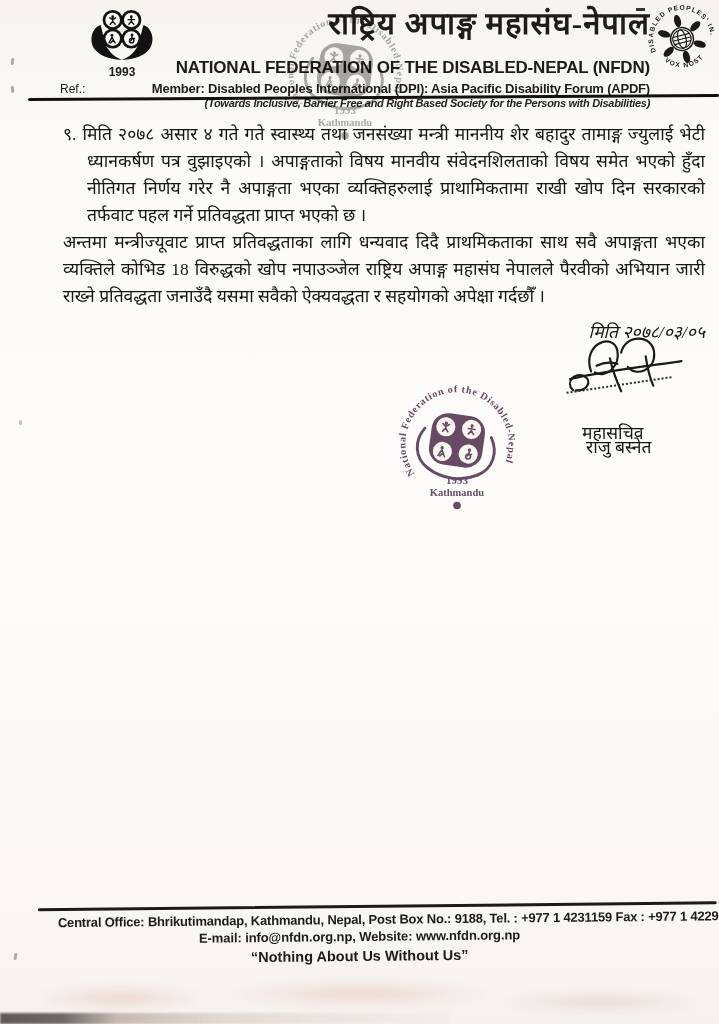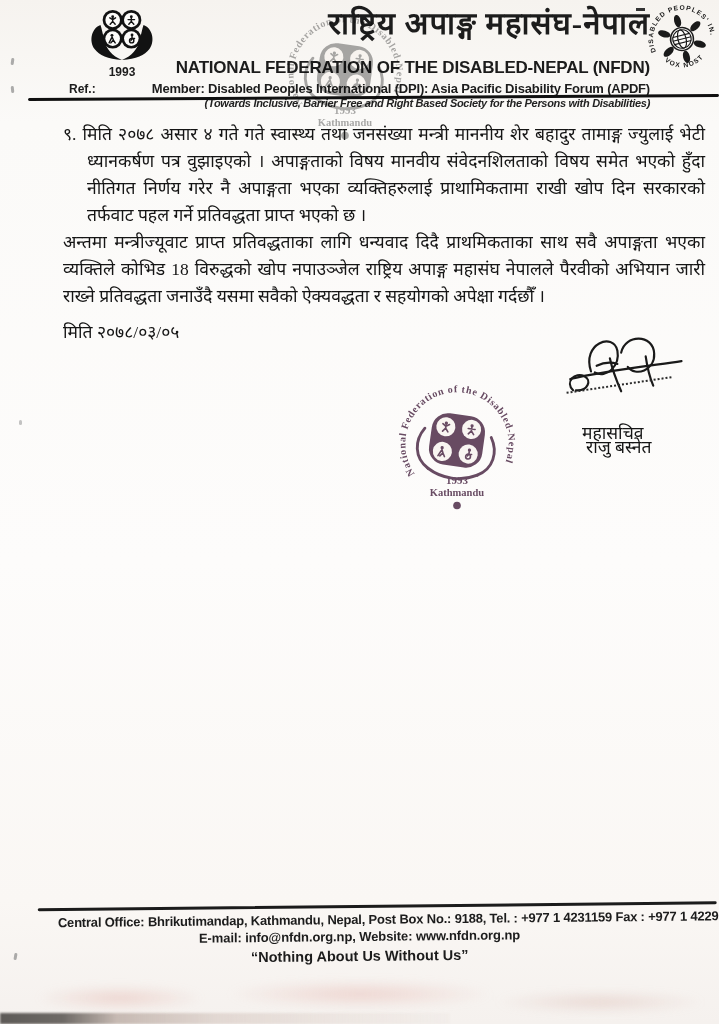--- a/index.html
+++ b/index.html
@@ -15,33 +15,33 @@
   .logo-left { position:absolute; left:78px; top:6px; width:88px; text-align:center; }
   .logo-left svg { width:86px; height:58px; display:block; margin:0 auto; }
   .logo-year { font-family:"Liberation Sans","DejaVu Sans",sans-serif; font-weight:bold; font-size:12px; margin-top:1px; }
   .titles { position:absolute; left:150px; top:6px; width:500px; text-align:right; }
   .title-np { font-size:31px; font-weight:bold; letter-spacing:1px; line-height:36px; }
   .title-en { font-family:"Liberation Sans","DejaVu Sans",sans-serif; font-size:17px; font-weight:bold; letter-spacing:-0.2px; margin-top:16px; }
   .member-line { font-family:"Liberation Sans","DejaVu Sans",sans-serif; font-size:13px; font-weight:bold; letter-spacing:-0.2px; margin-top:3px; }
   .tagline { font-family:"Liberation Sans","DejaVu Sans",sans-serif; font-size:11px; font-weight:bold; letter-spacing:-0.3px; margin-top:1px; color:#222;font-style:italic; }
   .logo-right { position:absolute; right:0px; top:0px; width:74px; height:78px; transform:rotate(-14deg); }
   .logo-right svg { width:74px; height:78px; }
-  .ref-label { position:absolute; left:69px; top:82px; font-family:"Liberation Sans","DejaVu Sans",sans-serif; font-weight:bold; font-size:12px; }
+  .ref-label { position:absolute; left:60px; top:82px; font-family:"Liberation Sans","DejaVu Sans",sans-serif; font-weight:normal; font-size:12px; }
   .header-rule { position:absolute; left:28px; right:0px; top:96px; height:3px; background:#101010; transform:rotate(-0.35deg); border-radius:2px; }
   
   .stamp { position:absolute; width:134px; height:140px; mix-blend-mode:multiply; }
   .stamp svg { width:100%; height:100%; }
   .stamp-faint { left:278px; top:10px; opacity:0.40; color:#2a2a2a; }
   .stamp-purple { left:390px; top:380px; opacity:0.85; }
   
   .body-text { position:absolute; left:63px; top:121px; width:642px; font-size:17.5px; line-height:27px; text-align:justify; color:#151515; }
   .para-numbered { text-indent:-24px; padding-left:24px; }
   .item-num { margin-right:6px; }
   .para-plain { margin-bottom:9px; }
-  .date-line { text-align:left; }
+  .date-line { text-align:right;font-style:italic; }
   
   .sig-block { position:absolute; left:558px; top:328px; width:160px; height:120px; }
   .sig-svg { position:absolute; left:2px; top:2px; width:128px; height:66px; }
   .sig-dots { position:absolute; left:8px; top:56px; width:106px; border-bottom:2.5px dotted #2b2b2b; transform:rotate(-8.5deg); }
   .sig-name { position:absolute; left:28px; top:66px; font-size:17.5px; color:#151515; white-space:nowrap;margin-top:40px; }
   .sig-title { position:absolute; left:24px; top:92px; font-size:17.5px; color:#151515; white-space:nowrap;text-align:center; }
   
   .footer { position:absolute; left:0; right:0; top:905px; transform:rotate(-0.6deg); text-align:center; font-family:"Liberation Sans","DejaVu Sans",sans-serif; }
   .footer-rule { margin:0 2px 4px 38px; height:2.5px; background:#1b1b1b; border-radius:2px; }
   .footer-line1 { font-size:13px; font-weight:bold; letter-spacing:-0.2px; white-space:nowrap; padding-left:58px; }

